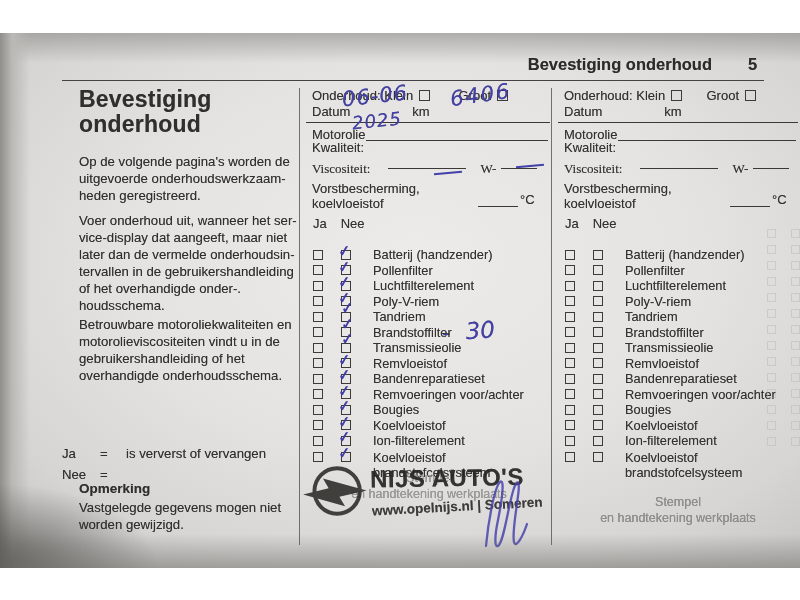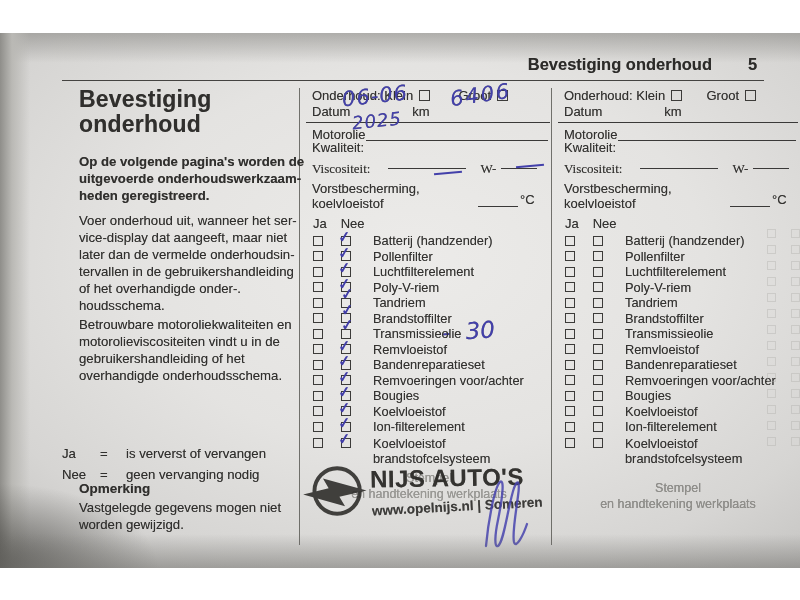--- a/index.html
+++ b/index.html
@@ -25,21 +25,21 @@
   .hdr-rule { position:absolute; left:62px; top:47px; width:702px; border-top:1.6px solid #444341; }
 
   
   .vdiv { position:absolute; top:55px; width:1.3px; height:457px; background:#53524e; opacity:.8; }
   .vdiv.d1 { left:299px; } .vdiv.d2 { left:551px; }
 
   
   .lc { position:absolute; left:79px; width:236px; white-space:pre-line; color:#302f2d; }
   .lc-title { top:54px; font-size:23px; line-height:25px; font-weight:bold; letter-spacing:.2px; }
   .lc-p { font-size:13.2px; line-height:17px; }
-  .lc-p1 { top:120px;font-weight:bold; } .lc-p2 { top:179px; } .lc-p3 { top:283px; }
+  .lc-p1 { top:120px; } .lc-p2 { top:179px; } .lc-p3 { top:283px; }
   .lc-bold { top:351px; font-size:14.5px; line-height:19px; font-weight:bold; }
   .lc-legend { position:absolute; left:62px; top:410px; width:236px; font-size:13.2px; color:#302f2d; }
   .legend-row { display:flex; line-height:21px; }
   .legend-term { width:38px; } .legend-eq { width:26px; }
   .lc-note-h { top:448px; font-size:13.5px; font-weight:bold; }
   .lc-note { top:466px; font-size:13.2px; line-height:17px; }
 
   
   .form { position:absolute; top:53px; width:244px; font-size:13px; line-height:15px; color:#333230; }
   .form.mid { left:306px; } .form.right { left:558px; width:240px; }
@@ -55,21 +55,21 @@
   .wline { border-bottom:1.4px solid #3a3938; margin:0 2px 1px 2px; }
   .f-kwal .wline { flex:1; }
   .f-visc { display:flex; align-items:center; height:19px; padding-left:6px; position:relative;font-family:Liberation Serif, serif; }
   .wl-v1 { width:78px; margin-left:18px; } .w-lab { margin-left:12px; margin-bottom:0; }
   .wl-v2 { width:36px; margin-left:5px; }
   .f-vorst { position:relative; height:36px; padding:3px 3px 0 6px; }
   .celsius { position:absolute; left:214px; top:14px; }
   .temp-line { position:absolute; left:172px; top:28px; width:40px; border-bottom:1.6px solid #3a3938; }
   .f-janee { display:flex; align-items:flex-end; height:17px; padding-left:7px; }
   .nee-lab { margin-left:14px; }
-  .items { margin-top:2px; }
+  .items { margin-top:16px; }
   .chk-row { display:flex; align-items:center; height:15.5px; padding-left:7px; position:relative; }
   .chk-row.tall { height:31px; align-items:flex-start; padding-top:1px; }
   .chk-row.tall .box { margin-top:2px; }
   .box { width:10px; height:10px; border:1.6px solid #3c3b39; flex:none; }
   .box.nee { margin-left:18px; }
   .chk-label { margin-left:22px; font-size:12.8px; line-height:15px; white-space:pre-line; }
   .check { position:absolute; left:32px; top:-4px; color:#413da8; font-size:15px; font-weight:bold;
     transform:rotate(-7deg); text-shadow:none; }
   .check::after { content:"\2713"; }
   .check.hi { top:-9px; left:35px; }
@@ -133,21 +133,20 @@
 overhandigde onderhoudsschema.</div>
   <div class="lc-legend">
     <div class="legend-row">
       <span class="legend-term">Ja</span>
       <span class="legend-eq">=</span>
       <span>is ververst of vervangen</span>
     </div>
     <div class="legend-row">
       <span class="legend-term">Nee</span>
       <span class="legend-eq">=</span>
-      <span>geen vervanging nodig</span>
     </div>
   </div>
   <div class="lc lc-note-h">Opmerking</div>
   <div class="lc lc-note">Vastgelegde gegevens mogen niet
 worden gewijzigd.</div>
 
   <div class="form mid">
     <div class="f-row1">
       <span class="grp">
         <span>Onderhoud: Klein</span>

